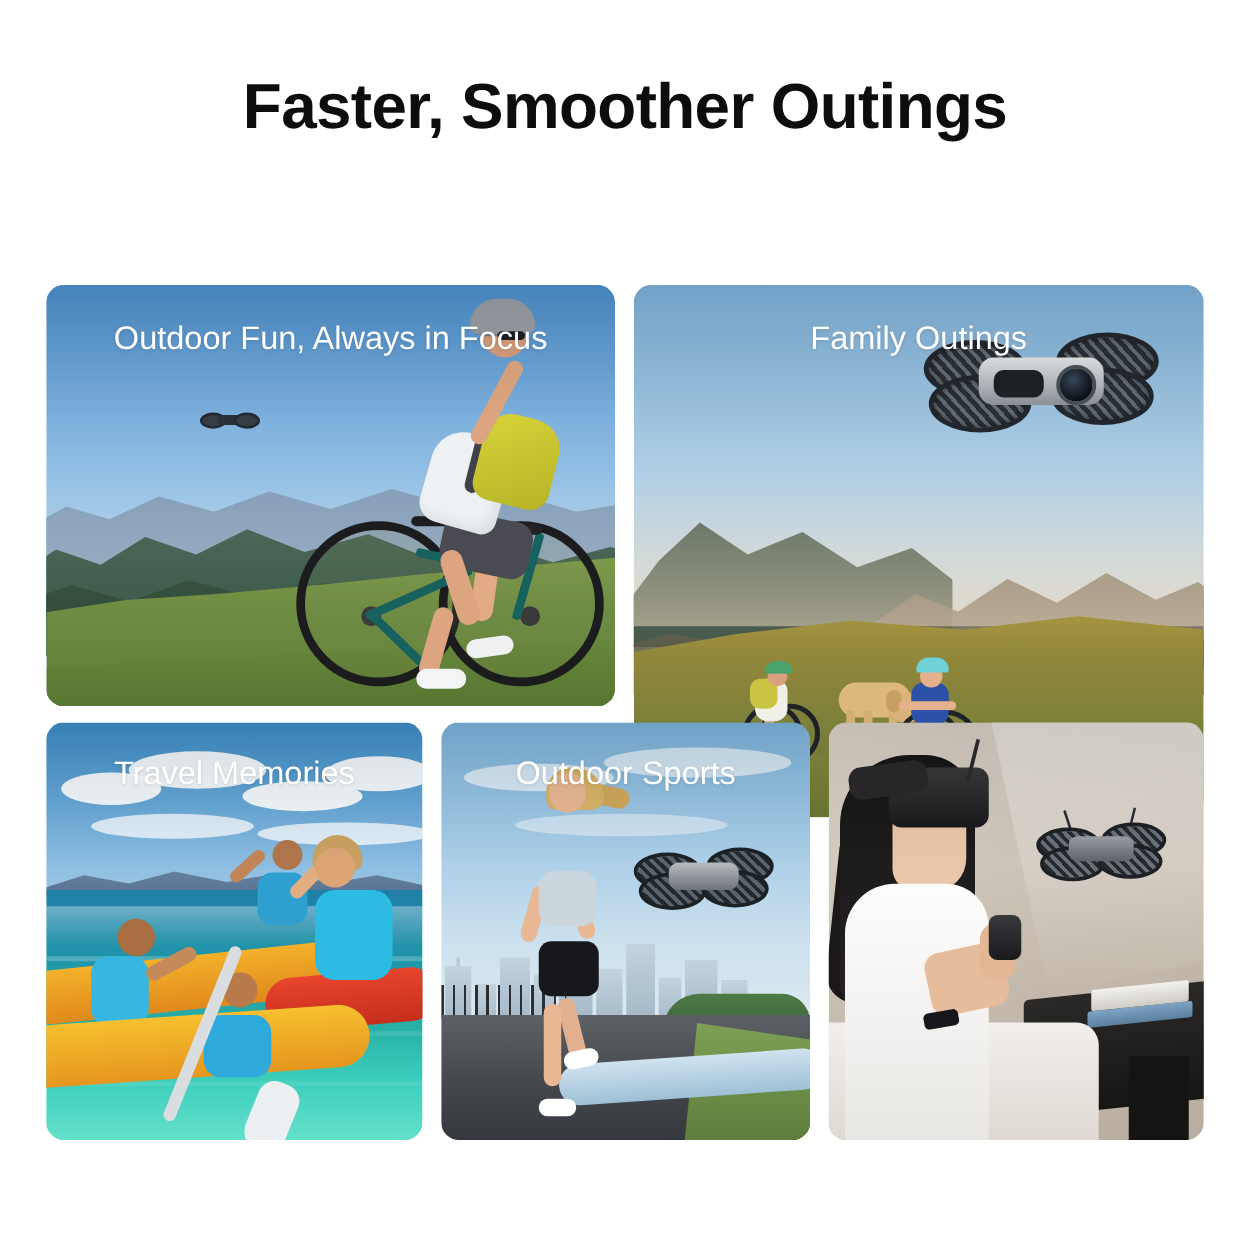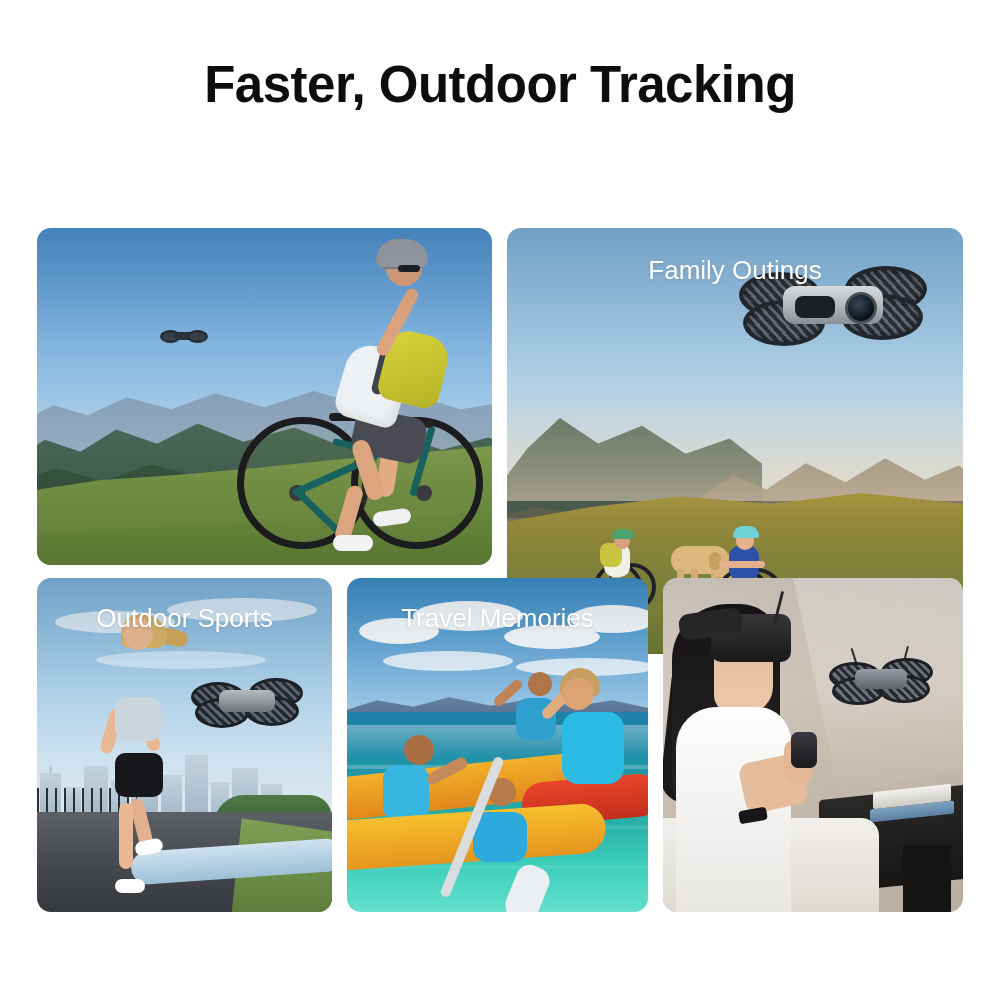--- a/index.html
+++ b/index.html
@@ -302,21 +302,21 @@
 
   .shade-top{position:absolute;left:0;top:0;width:100%;height:34%;
     background:linear-gradient(180deg,rgba(0,0,0,.10),rgba(0,0,0,0));z-index:20;pointer-events:none;}
 </style>
 </head>
 <body>
 
 <div class="page">
 
   <div class="headline">
-    <div>Faster, Outdoor Tracking</div>
+    <div>Faster, Smoother Outings</div>
   </div>
 
   <div class="grid">
 
     <div class="row top">
 
       <div class="card c1">
         <div class="scene">
           <div class="sky"></div>
           <div class="mtn-far"></div>
@@ -350,20 +350,21 @@
             <div class="rd head"></div>
             <div class="rd helm2"></div>
             <div class="rd helm"></div>
             <div class="rd glass"></div>
             <div class="rd legU"></div>
             <div class="rd legL"></div>
             <div class="rd shoe"></div>
           </div>
           <div class="shade-top"></div>
         </div>
+        <div class="label">Outdoor Fun, Always in Focus</div>
       </div>
 
       <div class="card c2">
         <div class="scene">
           <div class="sky"></div>
           <div class="mtnL"></div>
           <div class="mtnR"></div>
           <div class="haze"></div>
           <div class="mtnF"></div>
           <div class="field"></div>
@@ -407,69 +408,20 @@
             <div class="hm"></div>
           </div>
           <div class="shade-top"></div>
         </div>
         <div class="label">Family Outings</div>
       </div>
 
     </div>
 
     <div class="row bottom">
-
-      <div class="card c4">
-        <div class="scene">
-          <div class="sky"></div>
-          <div class="cloud a"></div>
-          <div class="cloud b"></div>
-          <div class="cloud c"></div>
-          <div class="city">
-            <div class="ant" style="left:4%;height:52%;"></div>
-            <div class="bldg" style="left:1%;width:7%;height:46%;"></div>
-            <div class="bldg" style="left:9%;width:6%;height:34%;"></div>
-            <div class="bldg" style="left:16%;width:8%;height:52%;"></div>
-            <div class="bldg" style="left:25%;width:6%;height:40%;"></div>
-            <div class="bldg" style="left:32%;width:9%;height:58%;"></div>
-            <div class="bldg" style="left:42%;width:7%;height:44%;"></div>
-            <div class="bldg" style="left:50%;width:8%;height:62%;"></div>
-            <div class="bldg" style="left:59%;width:6%;height:38%;"></div>
-            <div class="bldg" style="left:66%;width:9%;height:50%;"></div>
-            <div class="bldg" style="left:76%;width:7%;height:36%;"></div>
-          </div>
-          <div class="trees"></div>
-          <div class="rail"></div>
-          <div class="road"></div>
-          <div class="grassr"></div>
-          <div class="kerb"></div>
-          <div class="runner">
-            <div class="r-pony"></div>
-            <div class="r-hair"></div>
-            <div class="r-hd"></div>
-            <div class="r-arm-l"></div>
-            <div class="r-arm-r"></div>
-            <div class="r-top"></div>
-            <div class="r-short"></div>
-            <div class="r-leg-b"></div>
-            <div class="r-shoe-b"></div>
-            <div class="r-leg-a"></div>
-            <div class="r-shoe-a"></div>
-          </div>
-          <div class="drone4">
-            <div class="p a"></div>
-            <div class="p b"></div>
-            <div class="p c"></div>
-            <div class="p d"></div>
-            <div class="bd"></div>
-          </div>
-          <div class="shade-top"></div>
-        </div>
-        <div class="label">Outdoor Sports</div>
-      </div>
 
       <div class="card c3">
         <div class="scene">
           <div class="sky"></div>
           <div class="cl a"></div>
           <div class="cl b"></div>
           <div class="cl c"></div>
           <div class="cl d"></div>
           <div class="cl e"></div>
           <div class="cl f"></div>
@@ -495,20 +447,69 @@
           <div class="kayakF"></div>
           <div class="prs p2-b"></div>
           <div class="prs p2-h"></div>
           <div class="paddle"></div>
           <div class="blade"></div>
           <div class="shade-top"></div>
         </div>
         <div class="label">Travel Memories</div>
       </div>
 
+      <div class="card c4">
+        <div class="scene">
+          <div class="sky"></div>
+          <div class="cloud a"></div>
+          <div class="cloud b"></div>
+          <div class="cloud c"></div>
+          <div class="city">
+            <div class="ant" style="left:4%;height:52%;"></div>
+            <div class="bldg" style="left:1%;width:7%;height:46%;"></div>
+            <div class="bldg" style="left:9%;width:6%;height:34%;"></div>
+            <div class="bldg" style="left:16%;width:8%;height:52%;"></div>
+            <div class="bldg" style="left:25%;width:6%;height:40%;"></div>
+            <div class="bldg" style="left:32%;width:9%;height:58%;"></div>
+            <div class="bldg" style="left:42%;width:7%;height:44%;"></div>
+            <div class="bldg" style="left:50%;width:8%;height:62%;"></div>
+            <div class="bldg" style="left:59%;width:6%;height:38%;"></div>
+            <div class="bldg" style="left:66%;width:9%;height:50%;"></div>
+            <div class="bldg" style="left:76%;width:7%;height:36%;"></div>
+          </div>
+          <div class="trees"></div>
+          <div class="rail"></div>
+          <div class="road"></div>
+          <div class="grassr"></div>
+          <div class="kerb"></div>
+          <div class="runner">
+            <div class="r-pony"></div>
+            <div class="r-hair"></div>
+            <div class="r-hd"></div>
+            <div class="r-arm-l"></div>
+            <div class="r-arm-r"></div>
+            <div class="r-top"></div>
+            <div class="r-short"></div>
+            <div class="r-leg-b"></div>
+            <div class="r-shoe-b"></div>
+            <div class="r-leg-a"></div>
+            <div class="r-shoe-a"></div>
+          </div>
+          <div class="drone4">
+            <div class="p a"></div>
+            <div class="p b"></div>
+            <div class="p c"></div>
+            <div class="p d"></div>
+            <div class="bd"></div>
+          </div>
+          <div class="shade-top"></div>
+        </div>
+        <div class="label">Outdoor Sports</div>
+      </div>
+
       <div class="card c5">
         <div class="scene">
           <div class="wall"></div>
           <div class="beam"></div>
           <div class="table"></div>
           <div class="tableleg"></div>
           <div class="book2"></div>
           <div class="book"></div>
           <div class="sofa"></div>
           <div class="drone5">

